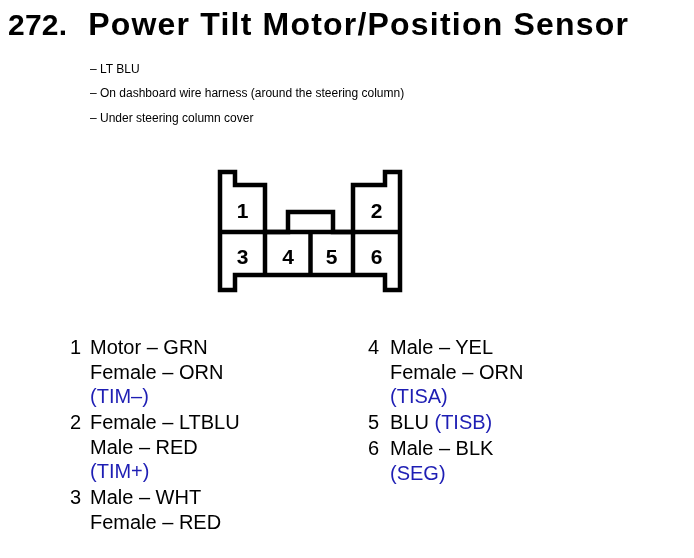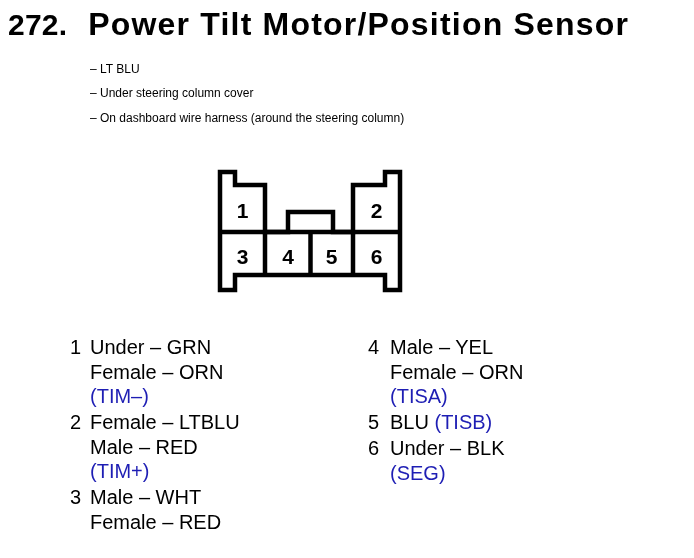--- a/index.html
+++ b/index.html
@@ -80,43 +80,43 @@
 <body>
 
 <div class="page">
 
   <div class="header">
     <span class="sec-num">272.</span><span class="sec-title">Power Tilt Motor/Position Sensor</span>
   </div>
 
   <div class="notes">
     <div class="note-line">– LT BLU</div>
+    <div class="note-line">– On dashboard wire harness (around the steering column)</div>
     <div class="note-line">– Under steering column cover</div>
-    <div class="note-line">– On dashboard wire harness (around the steering column)</div>
   </div>
 
   <svg class="connector-svg" width="694" height="558" viewBox="0 0 694 558">
     <path class="stroke" d="M220,172 H235 V185 H265 V232 H288 V212 H333 V232 H353 V185 H385 V172 H400 V290 H385 V275 H235 V290 H220 Z"></path>
     <line class="stroke" x1="220" y1="232" x2="400" y2="232"></line>
     <line class="stroke" x1="265" y1="232" x2="265" y2="275"></line>
     <line class="stroke" x1="310.5" y1="232" x2="310.5" y2="275"></line>
     <line class="stroke" x1="353" y1="232" x2="353" y2="275"></line>
     <text x="242.5" y="218">1</text>
     <text x="376.5" y="218">2</text>
     <text x="242.5" y="264">3</text>
     <text x="288" y="264">4</text>
     <text x="331.5" y="264">5</text>
     <text x="376.5" y="264">6</text>
   </svg>
 
   <div class="pin-col left">
     <div class="pin">
       <span class="pin-num">1</span>
       <div class="pin-lines">
-        <div class="pin-line"><span class="txt">Under – GRN</span><span class="sig"></span></div>
+        <div class="pin-line"><span class="txt">Motor – GRN</span><span class="sig"></span></div>
         <div class="pin-line"><span class="txt">Female – ORN</span><span class="sig"></span></div>
         <div class="pin-line"><span class="txt"></span><span class="sig">(TIM–)</span></div>
       </div>
     </div>
     <div class="pin">
       <span class="pin-num">2</span>
       <div class="pin-lines">
         <div class="pin-line"><span class="txt">Female – LTBLU</span><span class="sig"></span></div>
         <div class="pin-line"><span class="txt">Male – RED</span><span class="sig"></span></div>
         <div class="pin-line"><span class="txt"></span><span class="sig">(TIM+)</span></div>
@@ -143,19 +143,19 @@
     </div>
     <div class="pin">
       <span class="pin-num">5</span>
       <div class="pin-lines">
         <div class="pin-line"><span class="txt">BLU </span><span class="sig">(TISB)</span></div>
       </div>
     </div>
     <div class="pin">
       <span class="pin-num">6</span>
       <div class="pin-lines">
-        <div class="pin-line"><span class="txt">Under – BLK</span><span class="sig"></span></div>
+        <div class="pin-line"><span class="txt">Male – BLK</span><span class="sig"></span></div>
         <div class="pin-line"><span class="txt"></span><span class="sig">(SEG)</span></div>
       </div>
     </div>
   </div>
 
 </div>
 
 </body></html>

